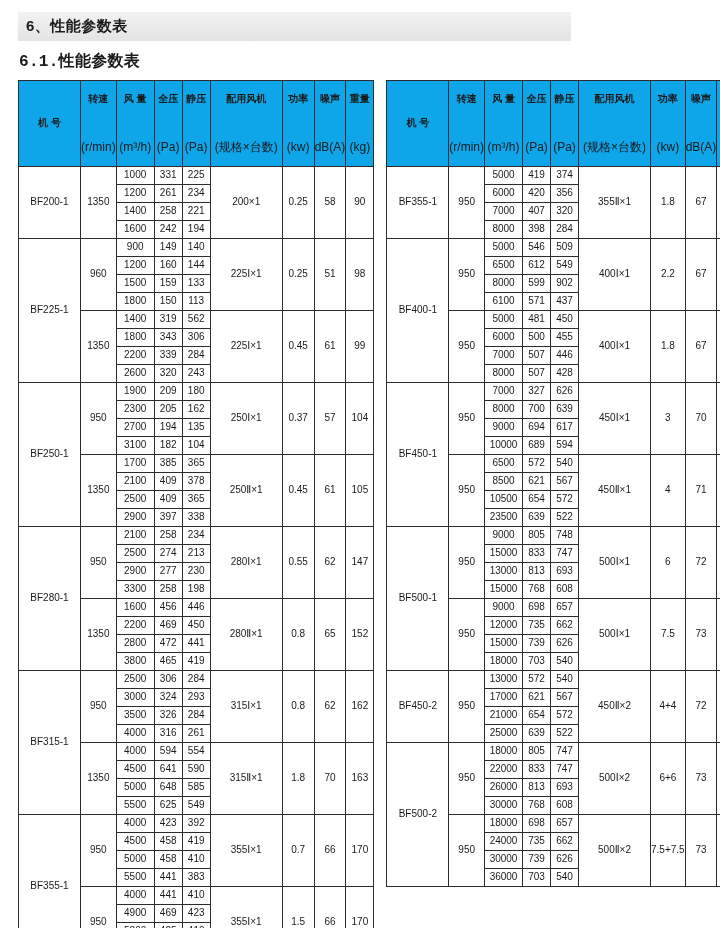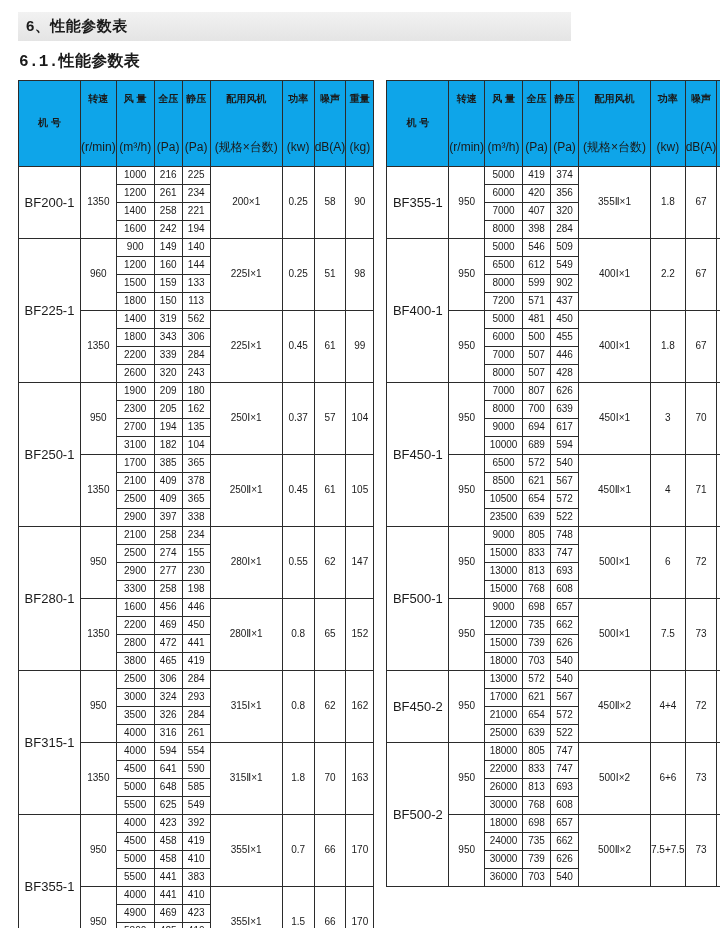--- a/index.html
+++ b/index.html
@@ -49,21 +49,21 @@
     overflow:hidden;
   }
   table.spec thead td{
     background:#0ea5e9;
     font-weight:bold;
     font-size:10px;
     height:34px;
     padding:13px 0;
   }
   .hdr2{display:block;font-size:12px;font-weight:normal;margin-top:36px;}
-  .model{font-size:13px;}
+  .model{font-size:10px;}
 
   
   .cL0{width:62px;}
   .cL1{width:34px;}
   .cL2{width:38px;}
   .cL3{width:28px;}
   .cL4{width:28px;}
   .cL5{width:72px;}
   .cL6{width:32px;}
   .cL7{width:30px;}
@@ -104,21 +104,21 @@
             <td><span>功率</span><span class="hdr2">(kw)</span></td>
             <td><span>噪声</span><span class="hdr2">dB(A)</span></td>
             <td><span>重量</span><span class="hdr2">(kg)</span></td>
           </tr>
         </thead>
         <tbody id="left-body">
             <tr class="sep-top">
               <td rowspan="4" class="model">BF200-1</td>
               <td rowspan="4">1350</td>
               <td>1000</td>
-              <td>216</td>
+              <td>331</td>
               <td>225</td>
               <td rowspan="4">200×1</td>
               <td rowspan="4">0.25</td>
               <td rowspan="4">58</td>
               <td rowspan="4">90</td>
             </tr>
             <tr>
               <td>1200</td>
               <td>261</td>
               <td>234</td>
@@ -242,21 +242,21 @@
               <td>258</td>
               <td>234</td>
               <td rowspan="4">280Ⅰ×1</td>
               <td rowspan="4">0.55</td>
               <td rowspan="4">62</td>
               <td rowspan="4">147</td>
             </tr>
             <tr>
               <td>2500</td>
               <td>274</td>
-              <td>155</td>
+              <td>213</td>
             </tr>
             <tr>
               <td>2900</td>
               <td>277</td>
               <td>230</td>
             </tr>
             <tr>
               <td>3300</td>
               <td>258</td>
               <td>198</td>
@@ -460,21 +460,21 @@
               <td>6500</td>
               <td>612</td>
               <td>549</td>
             </tr>
             <tr>
               <td>8000</td>
               <td>599</td>
               <td>902</td>
             </tr>
             <tr>
-              <td>7200</td>
+              <td>6100</td>
               <td>571</td>
               <td>437</td>
             </tr>
             <tr>
               <td rowspan="4">950</td>
               <td>5000</td>
               <td>481</td>
               <td>450</td>
               <td rowspan="4">400Ⅰ×1</td>
               <td rowspan="4">1.8</td>
@@ -493,21 +493,21 @@
             </tr>
             <tr>
               <td>8000</td>
               <td>507</td>
               <td>428</td>
             </tr>
             <tr class="sep-top">
               <td rowspan="8" class="model">BF450-1</td>
               <td rowspan="4">950</td>
               <td>7000</td>
-              <td>807</td>
+              <td>327</td>
               <td>626</td>
               <td rowspan="4">450Ⅰ×1</td>
               <td rowspan="4">3</td>
               <td rowspan="4">70</td>
               <td rowspan="4">302</td>
             </tr>
             <tr>
               <td>8000</td>
               <td>700</td>
               <td>639</td>

